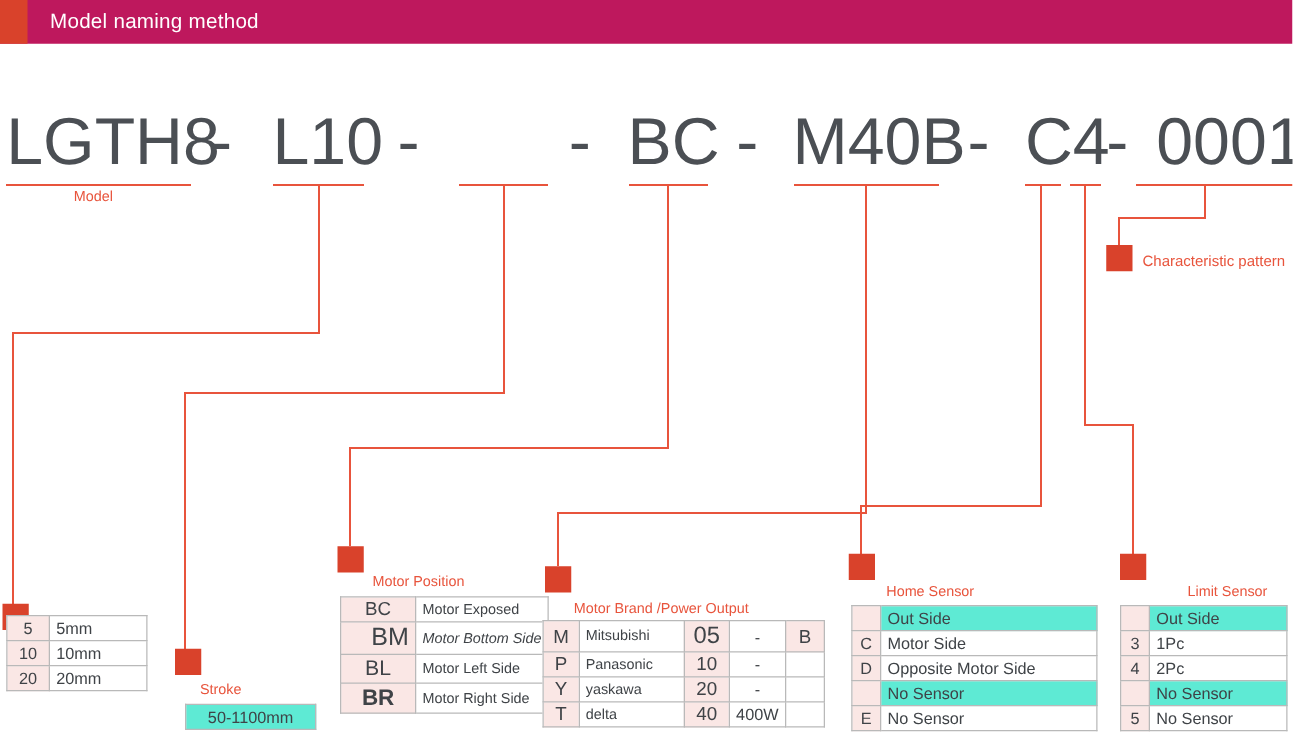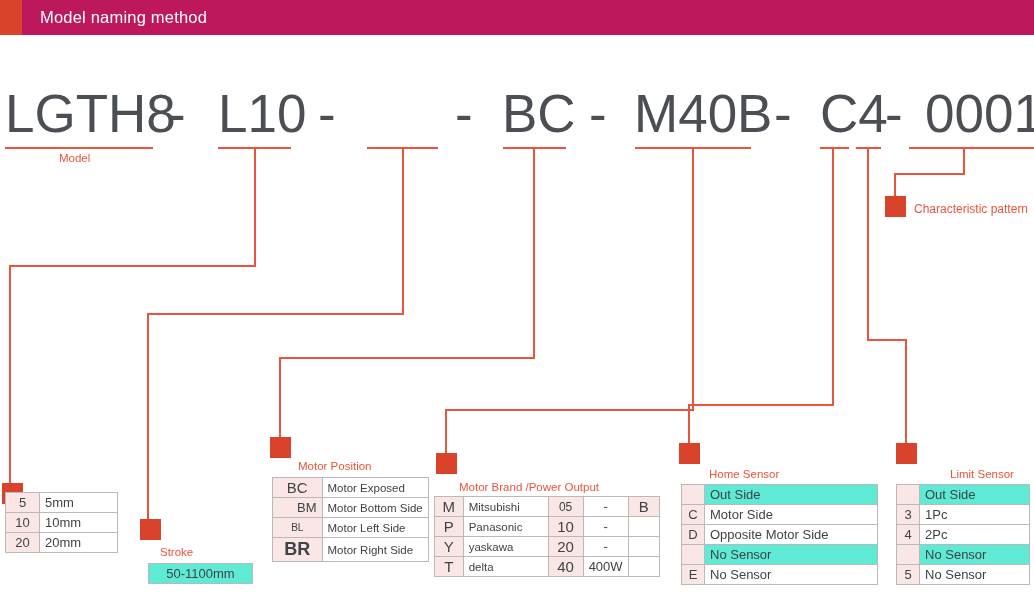--- a/index.html
+++ b/index.html
@@ -171,40 +171,40 @@
   </tbody>
 </table>
 
 <table class="kt" style="left:272px; top:477px; width:140px;">
   <tbody>
     <tr>
       <td class="k" style="width:36px; font-size:15px;">BC</td>
       <td class="v" style="font-size:11.5px;">Motor Exposed</td>
     </tr>
     <tr>
-      <td class="k" style="font-size:13px;padding-left:24px;">BM</td>
-      <td class="v" style="font-size:11.5px;">Motor Bottom Side</td>
-    </tr>
-    <tr>
-      <td class="k" style="font-size:10px;">BL</td>
+      <td class="k" style="font-size:20px;padding-left:24px;">BM</td>
+      <td class="v" style="font-size:11.5px;font-style:italic;">Motor Bottom Side</td>
+    </tr>
+    <tr>
+      <td class="k" style="font-size:17px;">BL</td>
       <td class="v" style="font-size:11.5px;">Motor Left Side</td>
     </tr>
     <tr>
       <td class="k" style="font-size:18px;font-weight:bold;">BR</td>
       <td class="v" style="font-size:11.5px;">Motor Right Side</td>
     </tr>
   </tbody>
 </table>
 
 <table class="kt" style="left:434px; top:496px; width:226px;">
   <tbody>
     <tr>
       <td class="k" style="width:30px; font-size:15px;">M</td>
       <td class="v" style="width:90px; font-size:11.5px;">Mitsubishi</td>
-      <td class="k" style="width:37px; font-size:12px;">05</td>
+      <td class="k" style="width:37px; font-size:19px;">05</td>
       <td class="v" style="width:43px; text-align:center; font-size:13px;">-</td>
       <td class="k" style="width:34px; font-size:15px;">B</td>
     </tr>
     <tr>
       <td class="k" style="font-size:15px;">P</td>
       <td class="v" style="font-size:11.5px;">Panasonic</td>
       <td class="k" style="font-size:15px;">10</td>
       <td class="v" style="text-align:center;">-</td>
       <td class="blankw"></td>
     </tr>

